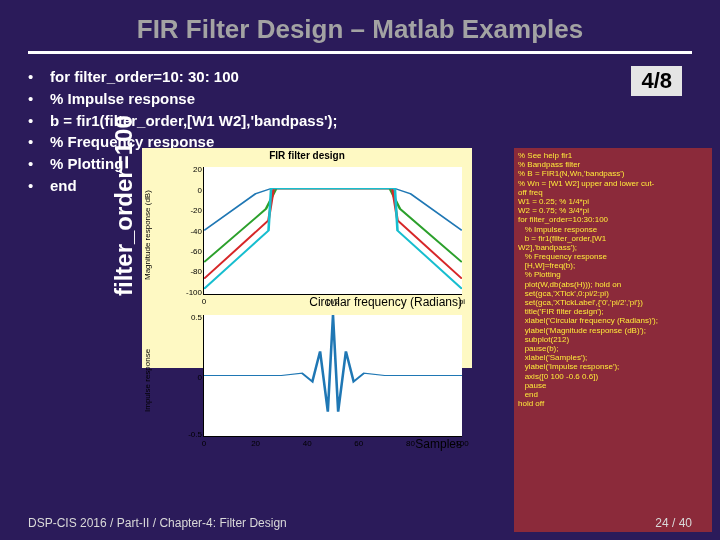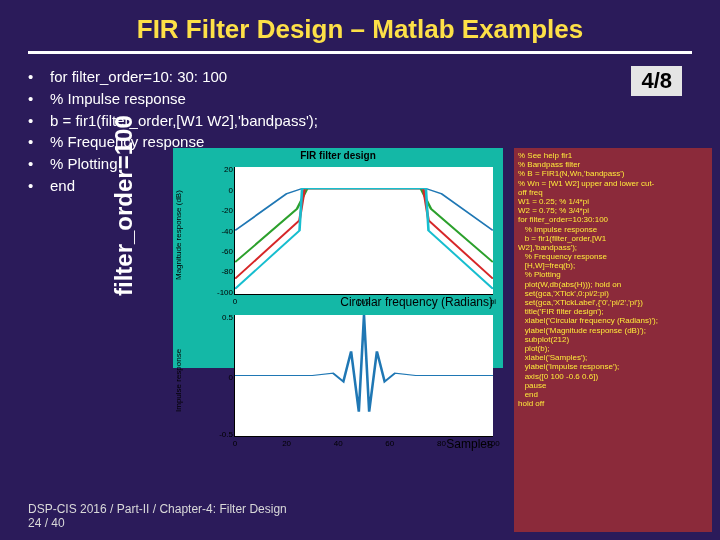--- a/index.html
+++ b/index.html
@@ -10,21 +10,21 @@
     font-family: Arial, sans-serif;
     color: #fff;
     position: relative;
     overflow: hidden;
   }
   .title {
     text-align: center;
     font-size: 26px;
     font-weight: bold;
     padding: 14px 0 6px 0;
-    color: #fde047;
+    color: #a3a3a3;
   }
   .hr {
     height: 3px;
     background: #fff;
     margin: 0 28px 12px 28px;
   }
   .content {
     position: relative;
     padding: 0 28px;
     height: 420px;
@@ -38,38 +38,38 @@
     font-weight: bold;
     font-size: 22px;
     padding: 2px 10px;
   }
   .bullets {
     font-size: 15px;
     line-height: 1.45;
   }
   .bullets .row { display: flex; }
   .bullets .dot { width: 22px; flex: none; text-align: left; }
-  .bullets .txt { font-weight: normal; text-align: right; }
+  .bullets .txt { font-weight: bold; text-align: right; }
   .vlabel {
     position: absolute;
     left: 110px;
     top: 230px;
     transform: rotate(-90deg);
     transform-origin: left top;
     font-size: 24px;
     font-weight: bold;
     color: #fff;
   }
   .plot-wrap {
     position: absolute;
-    left: 173px;
+    left: 142px;
     top: 82px;
     width: 330px;
     height: 220px;
-    background: #14b8a6;
+    background: #fef9c3;
     color: #000;
   }
   .plot-title {
     text-align: center;
     font-size: 10px;
     font-weight: bold;
     padding: 2px 0 0 0;
   }
   .plot-area {
     position: relative;
@@ -132,21 +132,20 @@
   .code-panel .ln { white-space: pre; }
   .footer {
     position: absolute;
     bottom: 10px;
     left: 28px;
     right: 28px;
     display: flex;
     justify-content: space-between;
     font-size: 12px;
     color: #d9d9d9;
-    flex-direction: column;
   }
 </style>
 </head>
 <body>
 
 <div class="title">FIR Filter Design – Matlab Examples</div>
 <div class="hr"></div>
 
 <div class="content">
   <div class="badge">4/8</div>
@@ -239,21 +238,21 @@
       <div class="ln">   % Frequency response</div>
       <div class="ln">   [H,W]=freq(b);</div>
       <div class="ln">   % Plotting</div>
       <div class="ln">   plot(W,db(abs(H))); hold on</div>
       <div class="ln">   set(gca,'XTick',0:pi/2:pi)</div>
       <div class="ln">   set(gca,'XTickLabel',{'0','pi/2','pi'})</div>
       <div class="ln">   title('FIR filter design');</div>
       <div class="ln">   xlabel('Circular frequency (Radians)');</div>
       <div class="ln">   ylabel('Magnitude response (dB)');</div>
       <div class="ln">   subplot(212)</div>
-      <div class="ln">   plot(b);</div>
+      <div class="ln">   pause(b);</div>
       <div class="ln">   xlabel('Samples');</div>
       <div class="ln">   ylabel('Impulse response');</div>
       <div class="ln">   axis([0 100 -0.6 0.6])</div>
       <div class="ln">   pause</div>
       <div class="ln">   end</div>
       <div class="ln">hold off</div>
     </div>
 </div>
 
 <div class="footer">

